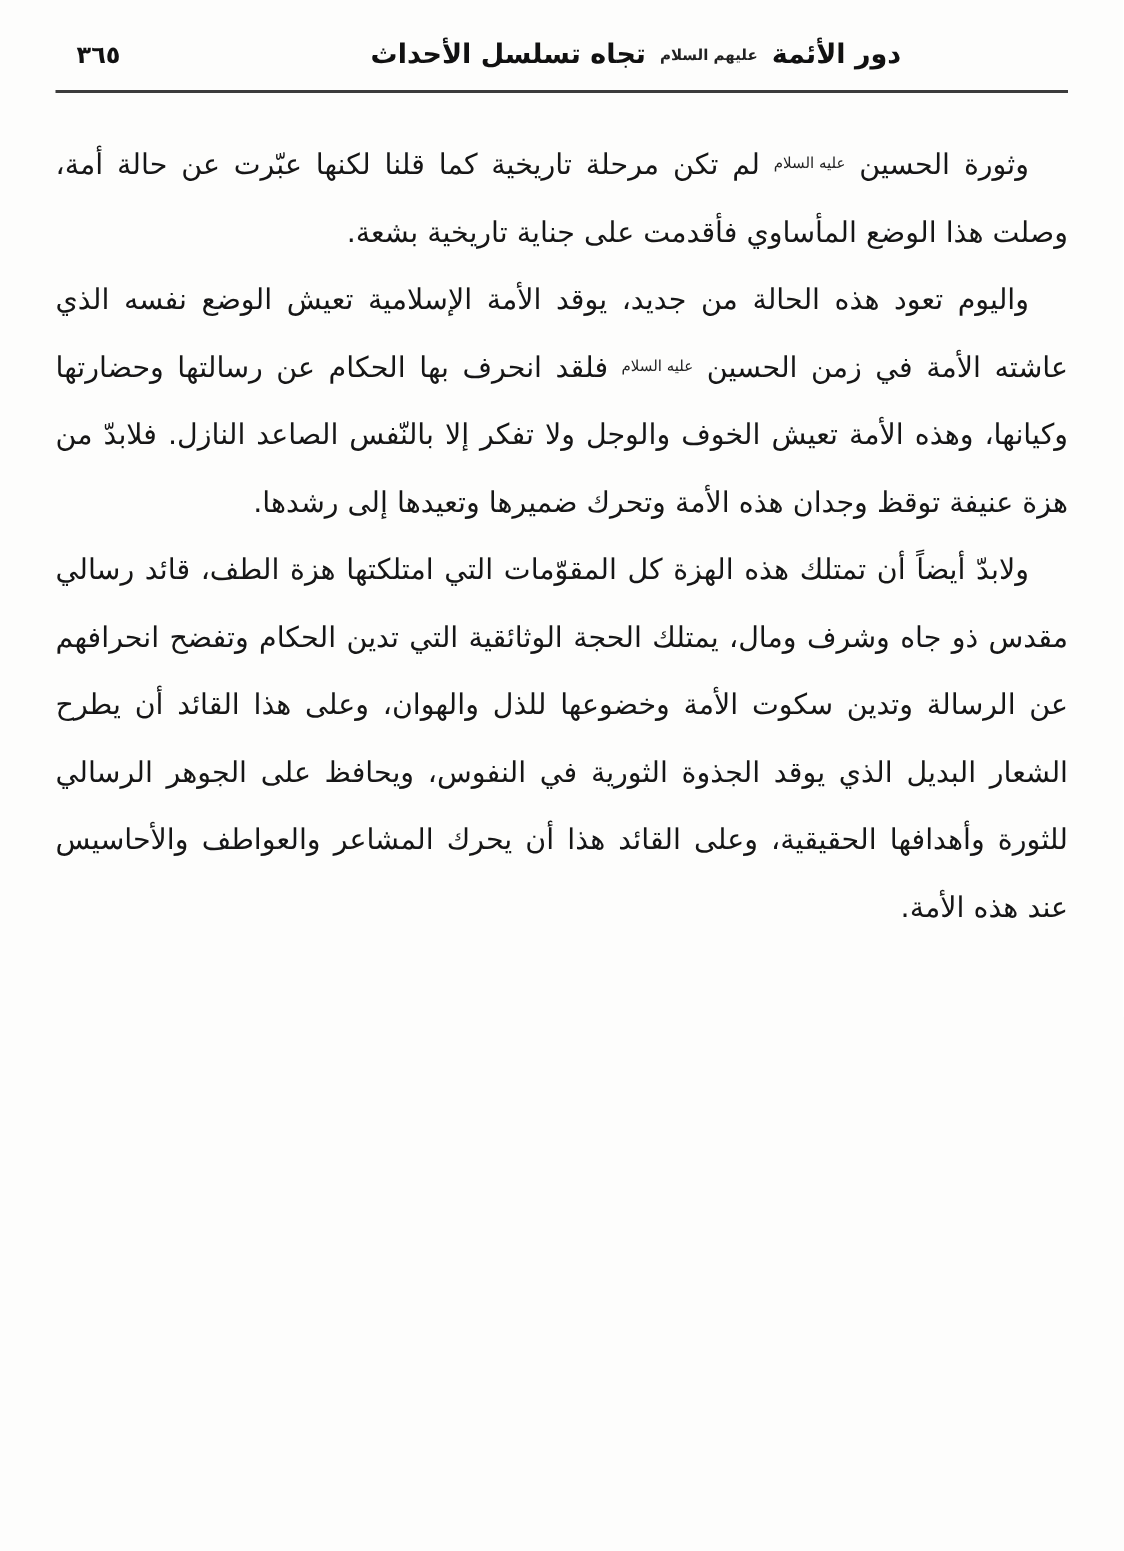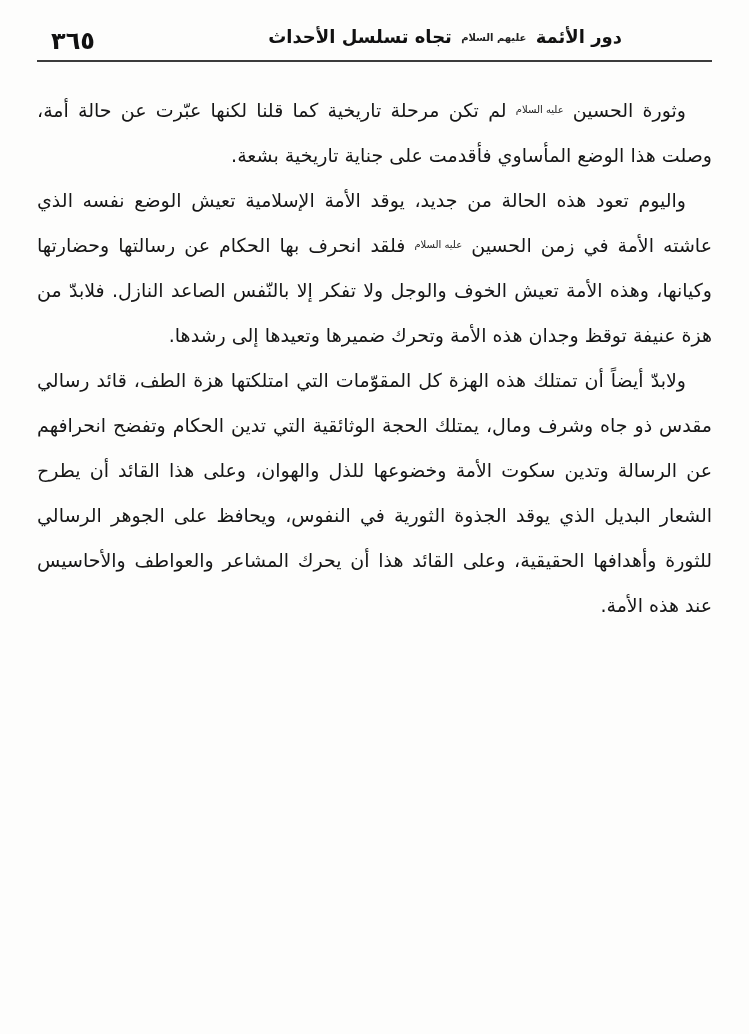--- a/index.html
+++ b/index.html
@@ -21,32 +21,32 @@
       overflow: hidden;
     }
     .page-header {
       position: relative;
       height: 30px;
     }
     .header-title {
       position: absolute;
       top: 0;
       left: 210px;
-      right: 90px;
-      text-align: right;
+      right: 100px;
+      text-align: left;
       font-weight: bold;
       font-size: 18px;
       white-space: nowrap;
       color: #111;
     }
     .page-number {
       position: absolute;
       top: 1px;
       left: 14px;
-      font-size: 24px;
+      font-size: 16px;
       font-weight: bold;
       color: #111;
     }
     .rule {
       border: 0;
       border-top: 2px solid #3c3c3c;
       margin: 4px 0 0 0;
     }
     .page-body {
       margin-top: 26px;

